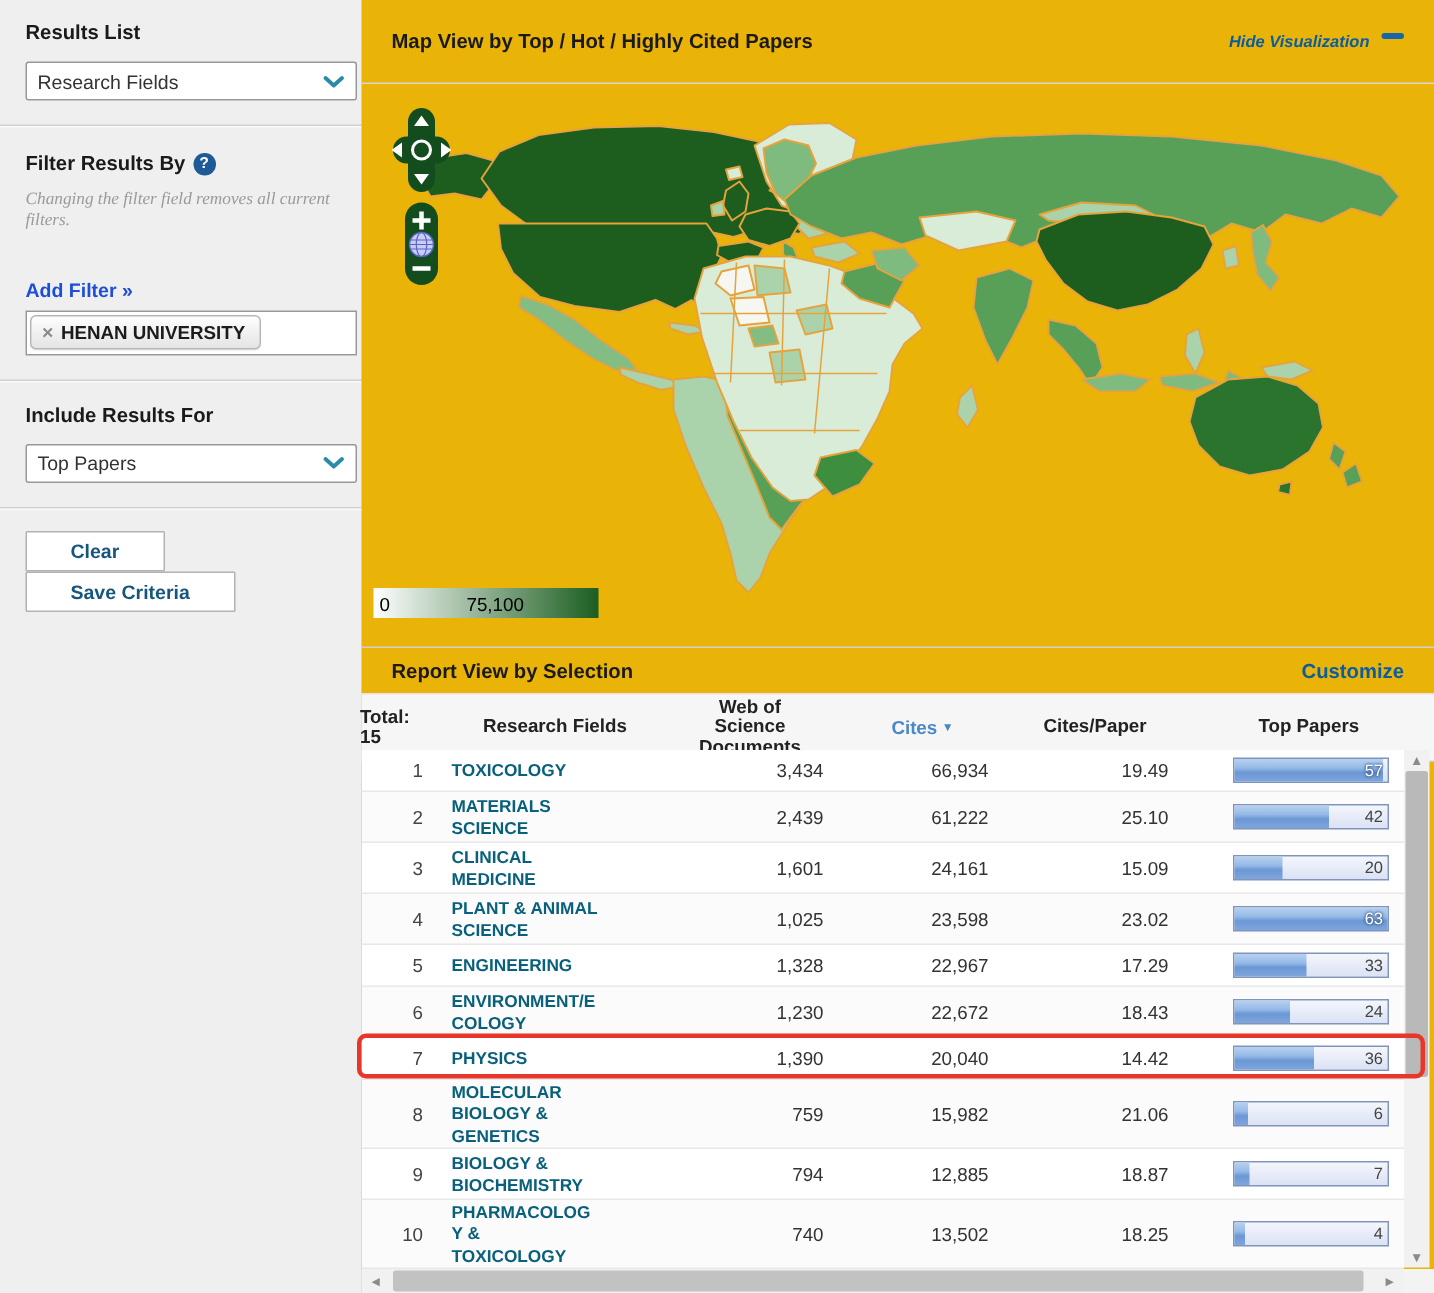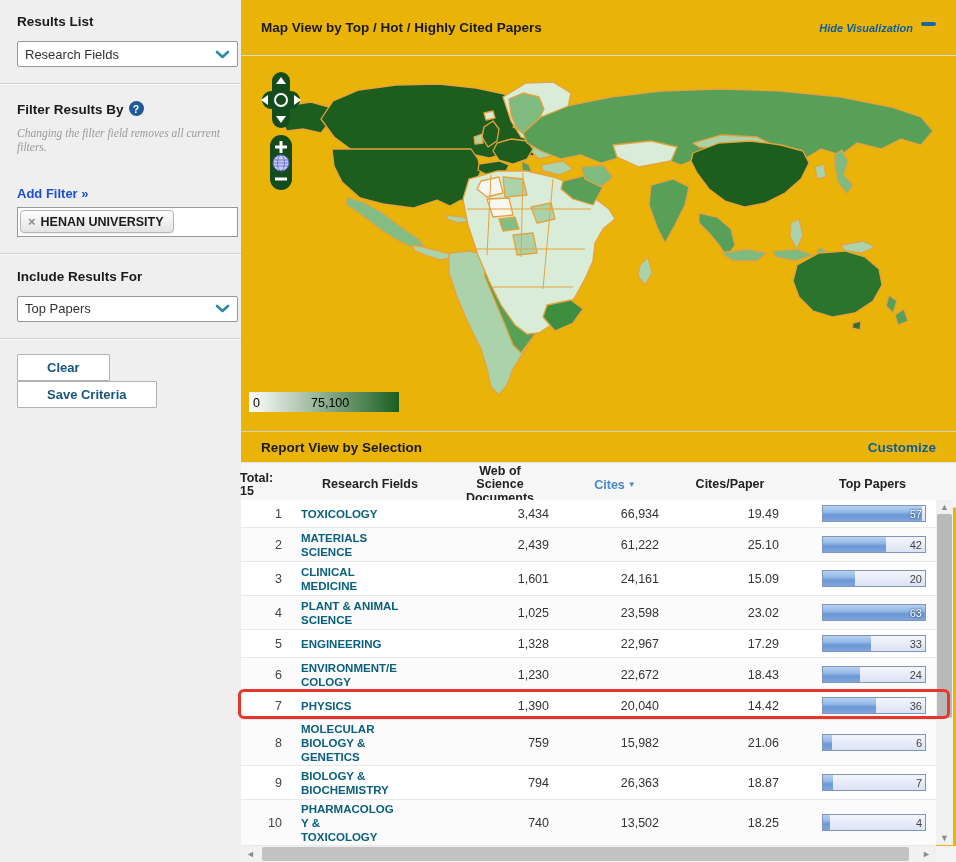--- a/index.html
+++ b/index.html
@@ -388,21 +388,21 @@
             <div class="fill" style="width: 9%;"></div>
             <span class="val">6</span>
           </div>
         </div>
       </div>
       <div class="tr gridcols" style="height: 34px;">
         <div class="td rank">9</div>
         <div class="td field"><span class="flink">BIOLOGY &amp;
 BIOCHEMISTRY</span></div>
         <div class="td num docs">794</div>
-        <div class="td num cites">26,363</div>
+        <div class="td num cites">12,885</div>
         <div class="td num cpp">18.87</div>
         <div class="td barcell">
           <div class="bar">
             <div class="fill" style="width: 10%;"></div>
             <span class="val">7</span>
           </div>
         </div>
       </div>
       <div class="tr gridcols" style="height: 46px;">
         <div class="td rank">10</div>

